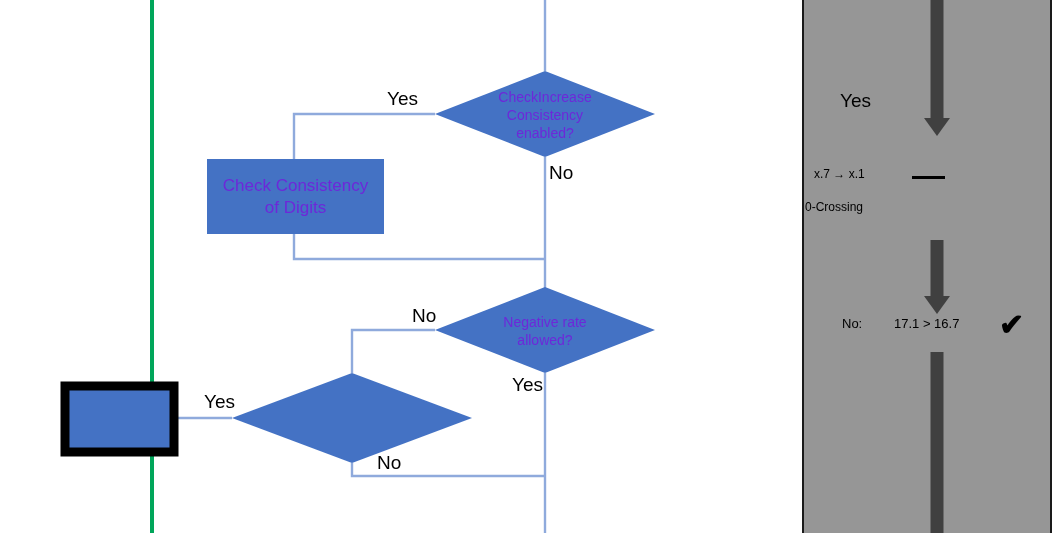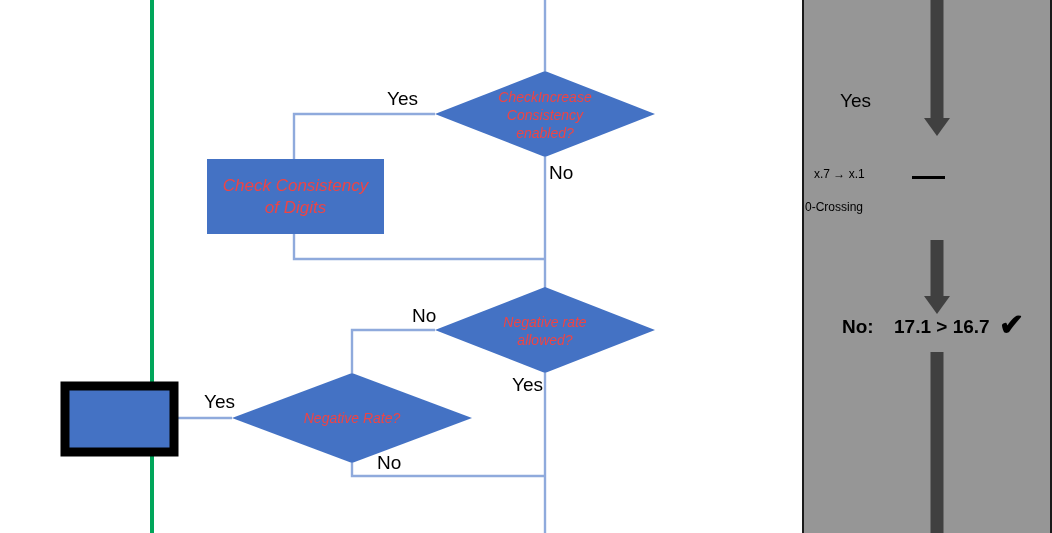--- a/index.html
+++ b/index.html
@@ -20,27 +20,26 @@
   #flow-svg {
     position: absolute;
     left: 0; top: 0;
     width: 1052px;
     height: 533px;
   }
 
   
   .shape-text {
     position: absolute;
-    color: #ef4444;
+    color: #6d28d9;
     text-align: center;
     line-height: 1.30;
     white-space: pre-line;
     pointer-events: none;
     font-family: "Liberation Sans", sans-serif;
-    font-style: italic;
   }
   .diamond-label {
     font-size: 14px;
   }
   .box-label {
     font-size: 17px;
   }
   .done-label {
     font-size: 17px;
   }
@@ -88,22 +87,21 @@
   .panel-big {
     font-size: 40px;
     letter-spacing: -0.5px;
   }
   .strike {
     position: absolute;
     background: #000000;
     height: 3px;
   }
   .panel-row {
-    font-size: 19px;
-    font-weight: bold;
+    font-size: 13px;
   }
   .check-mark {
     font-size: 30px;
     line-height: 1;
     font-weight: bold;
   }
 </style>
 </head>
 <body>
 
@@ -139,21 +137,20 @@
   <div class="shape-text diamond-label" style="left:435px; top:88px; width:220px;">CheckIncrease
 Consistency
 enabled?</div>
 
   <div class="shape-text diamond-label" style="left:435px; top:313px; width:220px;">Negative rate
 allowed?</div>
 
   <div class="shape-text box-label" style="left:207px; top:175px; width:177px;">Check Consistency
 of Digits</div>
 
-  <div class="shape-text diamond-label" style="left:232px; top:409px; width:240px;">Negative Rate?</div>
 
 
   <div class="edge-label" style="left:387px; top:88px;">Yes</div>
   <div class="edge-label" style="left:549px; top:162px;">No</div>
   <div class="edge-label" style="left:412px; top:305px;">No</div>
   <div class="edge-label" style="left:512px; top:374px;">Yes</div>
   <div class="edge-label" style="left:377px; top:452px;">No</div>
   <div class="edge-label" style="left:204px; top:391px;">Yes</div>
 
   <div id="right-panel">

